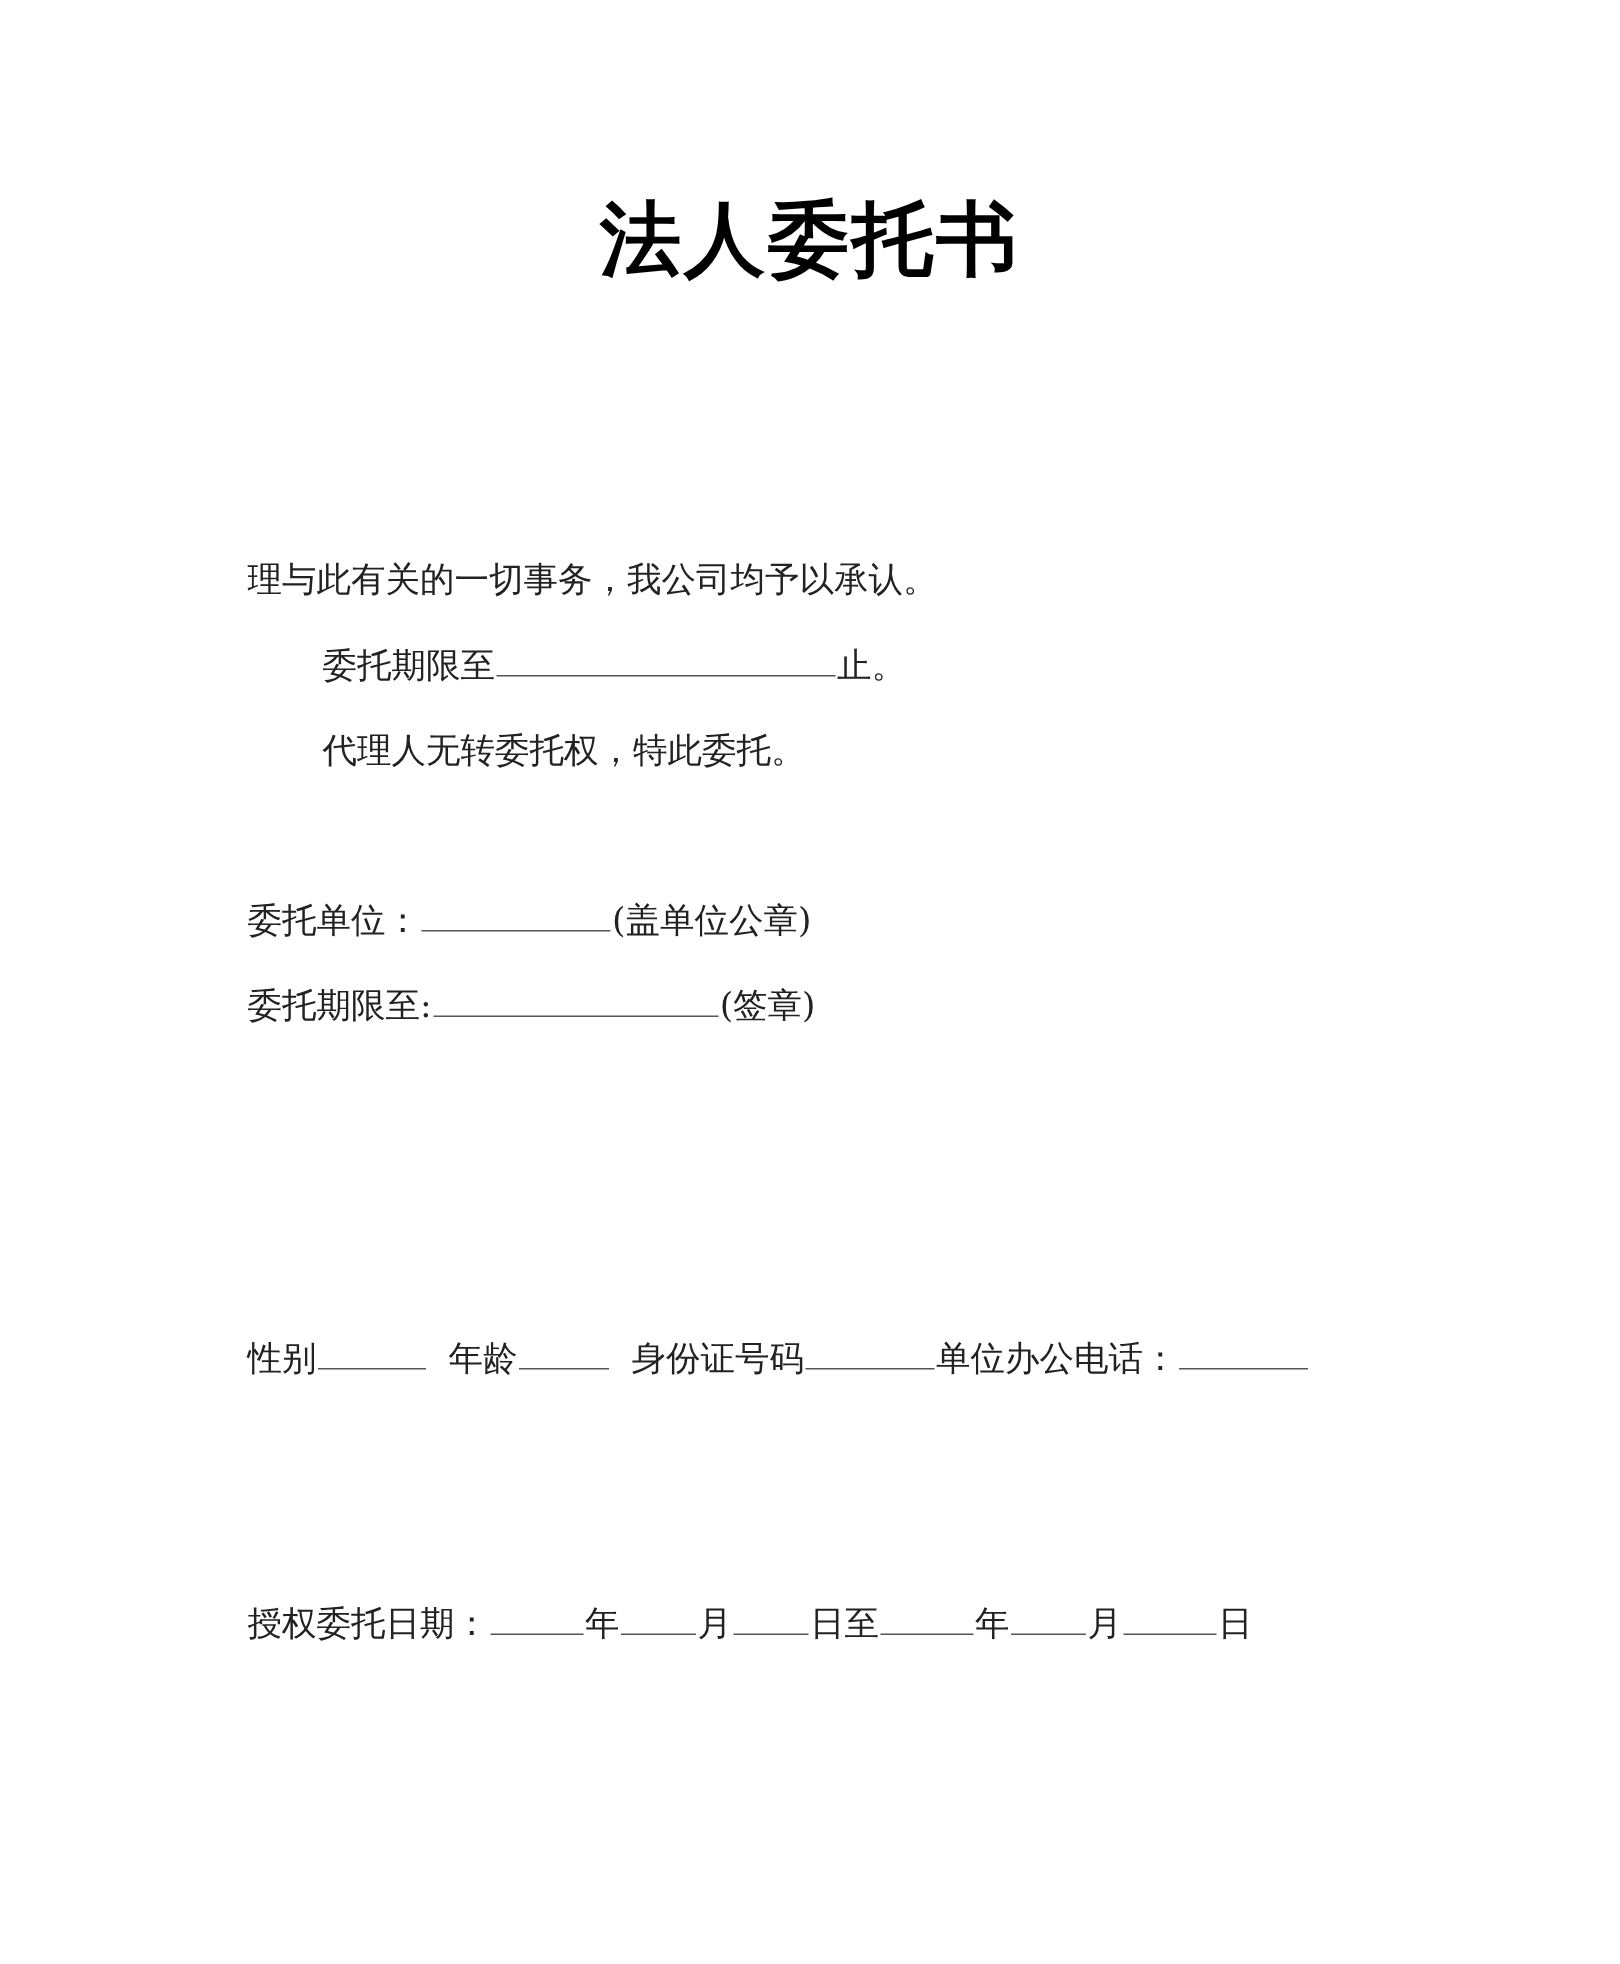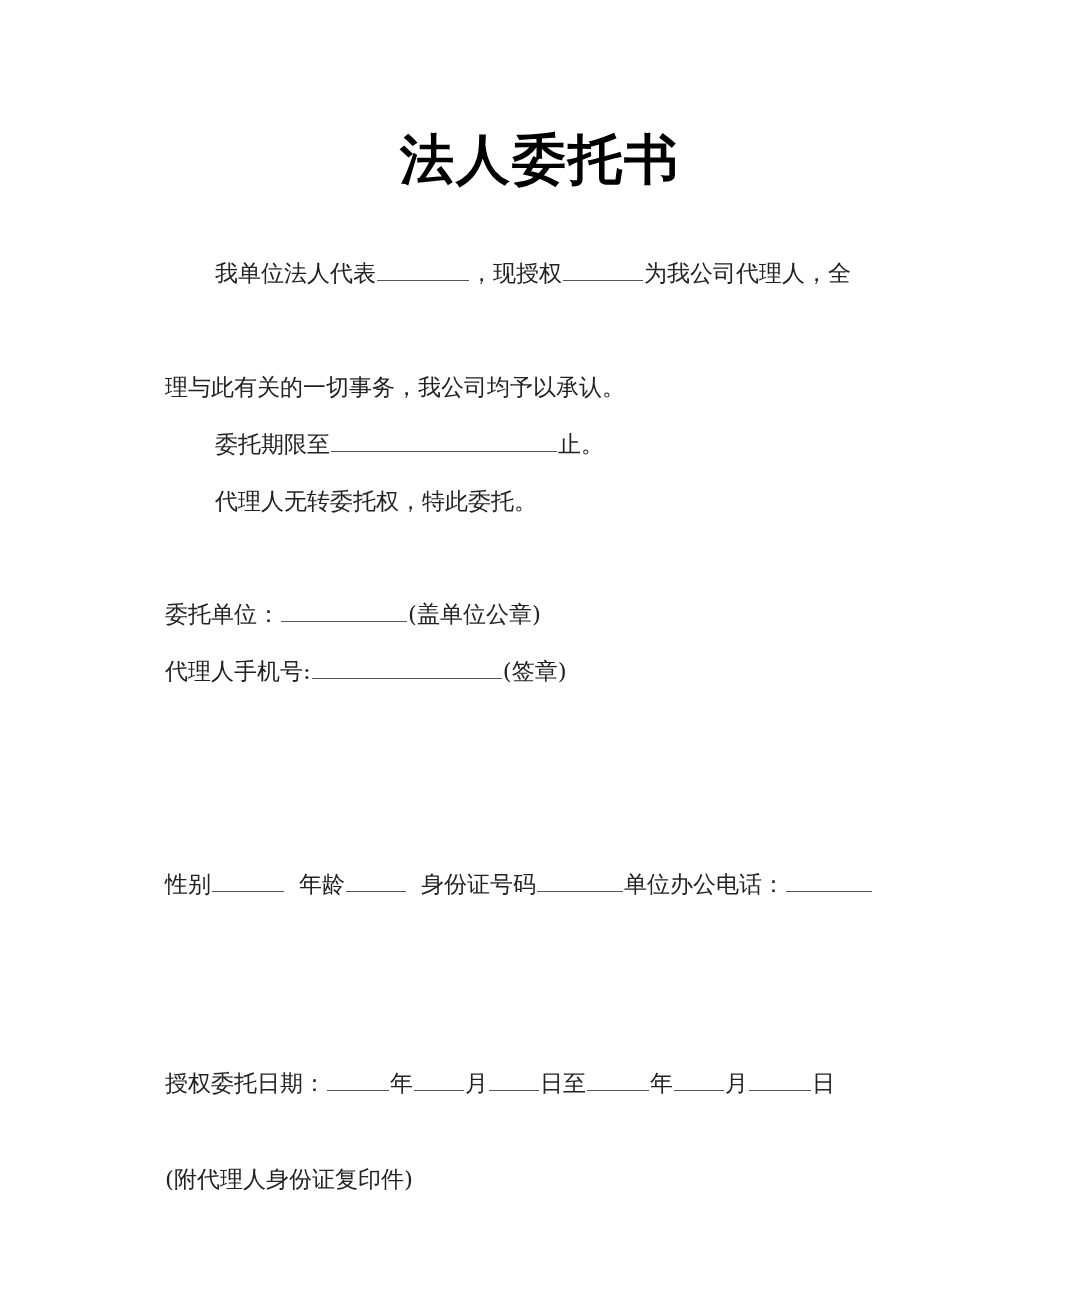--- a/index.html
+++ b/index.html
@@ -53,46 +53,42 @@
     }
     .txt { display: inline; }
   </style>
 </head>
 <body>
 
 <div class="page">
 
   <div class="title">法人委托书</div>
 
-  <div class="line indent" style="top:257px;">
-    <span class="txt">我单位法人代表</span><span class="blank" style="width:92px;"></span><span class="txt">，现授权</span><span class="blank" style="width:80px;"></span><span class="txt">为我公司代理人，全</span>
-  </div>
 
 
   <div class="line" style="top:371px;text-align:right;">理与此有关的一切事务，我公司均予以承认。</div>
 
   <div class="line indent" style="top:428px;">
     <span class="txt">委托期限至</span><span class="blank" style="width:226px;"></span><span class="txt">止。</span>
   </div>
 
   <div class="line indent" style="top:485px;">代理人无转委托权，特此委托。</div>
 
   <div class="line" style="top:598px;">
     <span class="txt">委托单位：</span><span class="blank" style="width:126px;"></span><span class="txt">(盖单位公章)</span>
   </div>
 
   <div class="line" style="top:655px;">
-    <span class="txt">代理人手机号:</span><span class="blank" style="width:190px;"></span><span class="txt">(签章)</span>
+    <span class="txt">委托期限至:</span><span class="blank" style="width:190px;"></span><span class="txt">(签章)</span>
   </div>
 
 
-  <div class="line" style="top:868px;">
+  <div class="line" style="top:890px;">
     <span class="txt">性别</span><span class="blank" style="width:72px;"></span><span style="display:inline-block;width:14px;"></span><span class="txt">年龄</span><span class="blank" style="width:60px;"></span><span style="display:inline-block;width:14px;"></span><span class="txt">身份证号码</span><span class="blank" style="width:86px;"></span><span class="txt">单位办公电话：</span><span class="blank" style="width:86px;"></span>
   </div>
 
 
   <div class="line" style="top:1051px;margin-top:16px;">
     <span class="txt">授权委托日期：</span><span class="blank" style="width:62px;"></span><span class="txt">年</span><span class="blank" style="width:50px;"></span><span class="txt">月</span><span class="blank" style="width:50px;"></span><span class="txt">日至</span><span class="blank" style="width:62px;"></span><span class="txt">年</span><span class="blank" style="width:50px;"></span><span class="txt">月</span><span class="blank" style="width:62px;"></span><span class="txt">日</span>
   </div>
 
-  <div class="line" style="top:1163px;">(附代理人身份证复印件)</div>
 
 </div>
 
 </body></html>

